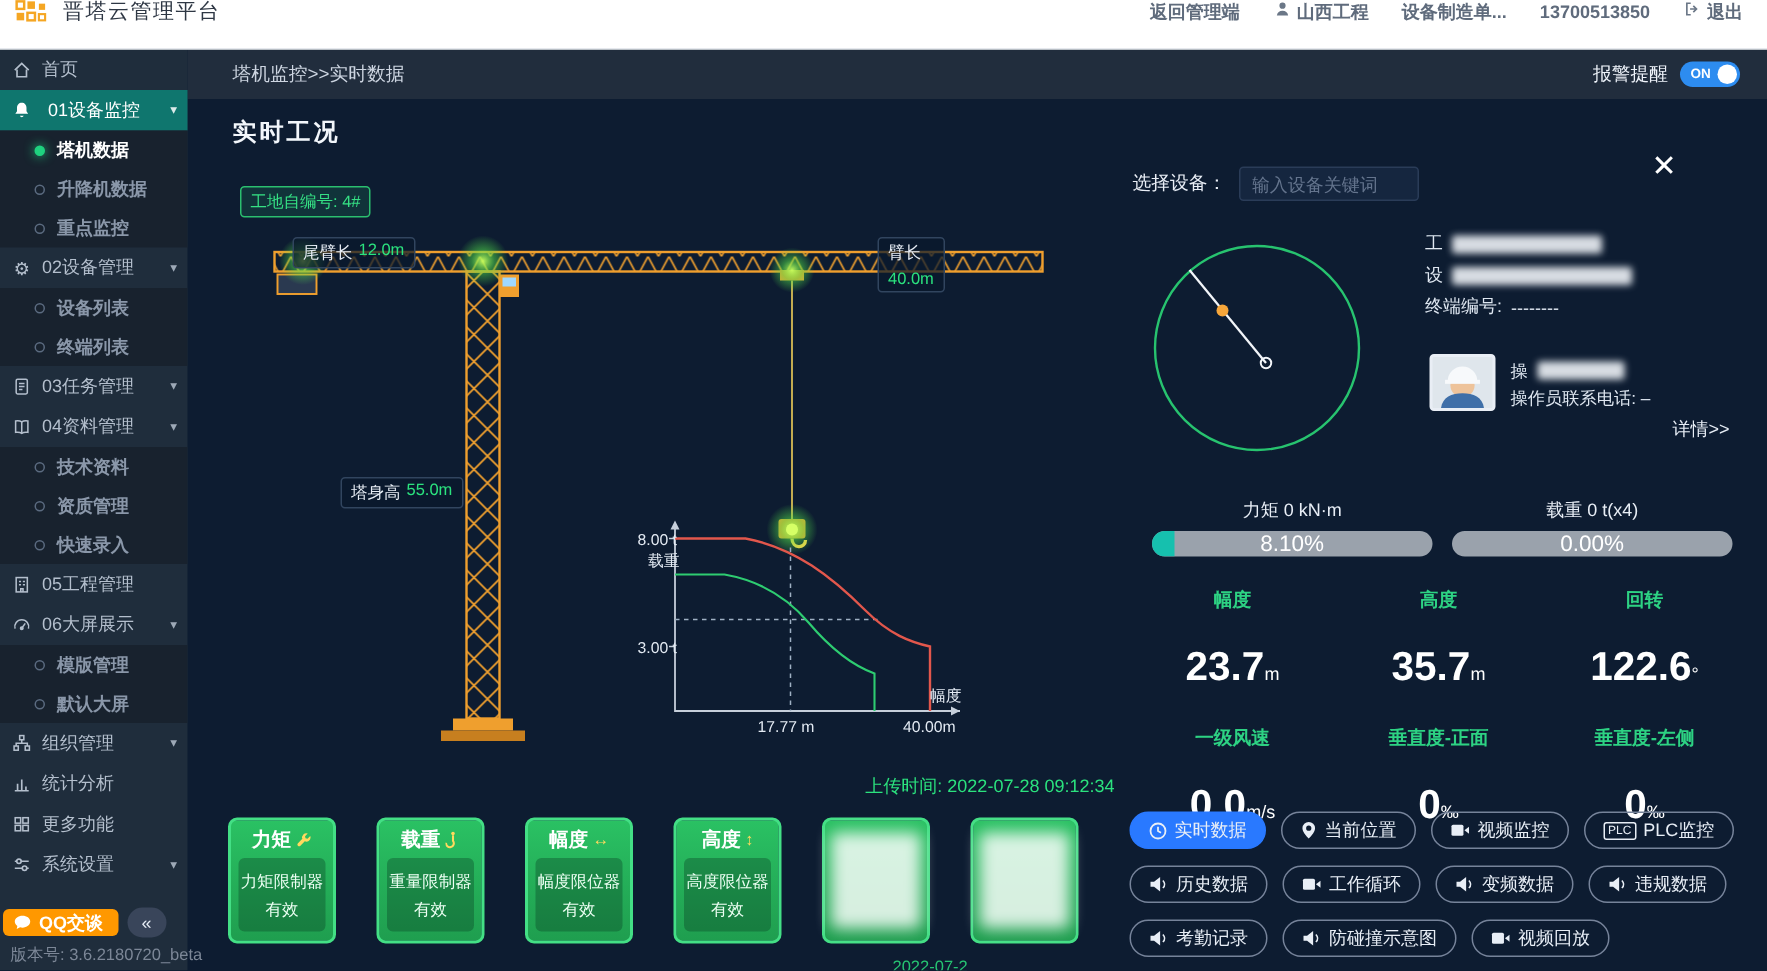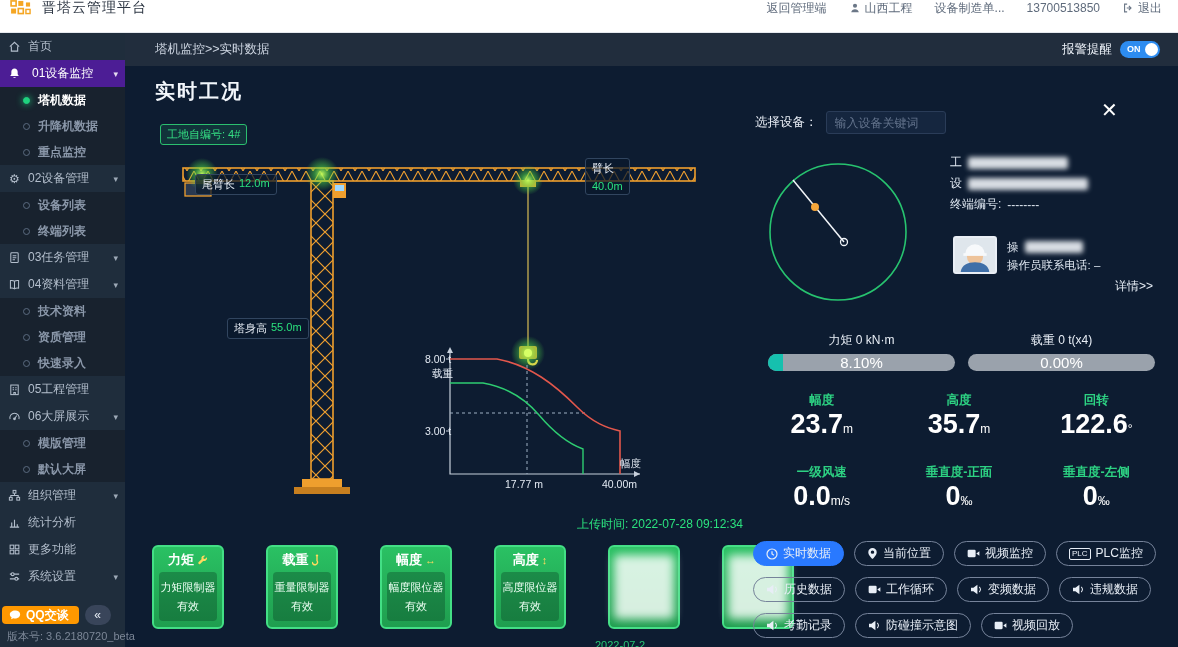--- a/index.html
+++ b/index.html
@@ -4,28 +4,28 @@
 <style>
   * { margin:0; padding:0; box-sizing:border-box; }
   html,body { width:1178px; height:647px; overflow:hidden; }
   body { font-family:"Liberation Sans","DejaVu Sans",sans-serif; background:#0d1c31; position:relative; color:#dfe7f1; }
 
   
   .topbar { position:absolute; left:0; top:0; width:1178px; height:33px; background:#ffffff; border-bottom:1px solid #e6e9ee; display:flex; align-items:center; padding:0 16px 16px 10px; z-index:20; }
   .brand { display:flex; align-items:center; gap:8px; }
   .brand-title { font-size:14px; color:#2e3744; letter-spacing:1px; }
   .top-links { margin-left:auto; display:flex; align-items:center; gap:22px; font-size:12px; color:#5f6b7c; }
-  .top-link { display:flex; align-items:center; gap:4px; cursor:pointer; }
+  .top-link { display:flex; gap:4px; cursor:pointer;font-weight:bold; }
   .top-ico { display:inline-flex; color:#6b7787; }
 
   
   .sidebar { position:absolute; left:0; top:33px; width:125px; bottom:0; background:#1f2d3c; font-size:12px; color:#b4bfcd; z-index:10; }
   .s-item { height:27px; display:flex; align-items:center; gap:6px; padding:0 7px; cursor:pointer; }
   .s-item .lbl { flex:1; white-space:nowrap; }
-  .s-item.active { background:#4c1d95; color:#ffffff;gap:10px; }
+  .s-item.active { background:#0f766e; color:#ffffff;gap:10px; }
   .s-ico { width:15px; display:inline-flex; justify-content:center; font-size:12px; }
   .s-caret { font-size:9px; opacity:.85; }
   .s-sub { background:#18222e;font-weight:bold; }
   .s-sub-item { height:26px; display:flex; align-items:center; gap:8px; padding-left:23px; color:#8a97a9; cursor:pointer; }
   .s-sub-item.active { color:#ffffff; }
   .dot { width:7px; height:7px; border-radius:50%; border:1px solid #5b6b80; flex:none; }
   .dot.on { background:#1fd27f; border-color:#1fd27f; box-shadow:0 0 7px #1fd27f; }
   .qq-row { position:absolute; left:2px; bottom:22px; display:flex; align-items:center; gap:6px; }
   .qq-btn { background:#ff9800; color:#fff; font-size:12px; font-weight:bold; height:18px; border-radius:4px; display:flex; align-items:center; gap:5px; padding:0 10px 0 7px; cursor:pointer; }
   .collapse-tab { width:26px; height:20px; background:#39455a; border-radius:10px; color:#e7edf5; display:flex; align-items:center; justify-content:center; font-size:12px; cursor:pointer; }
@@ -34,32 +34,32 @@
   
   .subheader { position:absolute; left:125px; top:33px; right:0; height:33px; background:#212d3d; display:flex; align-items:center; z-index:5; }
   .crumb { margin-left:30px; font-size:12.5px; color:#cdd5e1; }
   .alarm { position:absolute; right:18px; display:flex; align-items:center; gap:8px; font-size:12.5px; color:#eef3fa; }
   .toggle { width:40px; height:17px; background:#2d8cf0; border-radius:9px; position:relative; cursor:pointer; }
   .toggle .on-text { position:absolute; left:7px; top:3px; font-size:9px; font-weight:bold; color:#fff; }
   .toggle .knob { position:absolute; right:2px; top:2px; width:13px; height:13px; background:#fff; border-radius:50%; }
 
   
   .content { position:absolute; left:125px; top:66px; right:0; bottom:0; background:#0d1c31; overflow:hidden; }
-  .page-title { position:absolute; left:30px; top:12px; font-size:20px; color:#f2f6fb; letter-spacing:2px; }
+  .page-title { position:absolute; left:30px; top:12px; font-size:16px; color:#f2f6fb; letter-spacing:2px; }
 
   .crane-area { position:absolute; left:20px; top:40px; width:600px; height:437px; }
   .crane-svg { position:absolute; left:0; top:0; }
   .chart-svg { position:absolute; left:280px; top:233px; }
   .chip { position:absolute; font-size:11px; padding:2px 6px; border-radius:3px; background:rgba(10,25,45,.72); border:1px solid #31455f; color:#e8eef6; display:flex; gap:4px; white-space:nowrap; }
   .chip .val { color:#2be27e; }
   .site-chip { border-color:#2bbf6f; color:#35e084; background:rgba(43,191,111,.14); }
   .upload-time { position:absolute; right:2px; top:410px; color:#2be27e; font-size:12px; }
   .ct { font-size:10.5px; fill:#e3eaf3; }
 
-  .status-row { position:absolute; left:27px; top:479px; display:flex; gap:42px; }
+  .status-row { position:absolute; left:27px; top:479px; display:flex; gap:27px; }
   .sbox { width:72px; height:84px; position:relative; border-radius:6px; border:2px solid #43df85; background:linear-gradient(180deg,#2ac163,#1f9e4f); text-align:center; }
   .sbox-title { margin-top:4px; color:#fff; font-weight:bold; font-size:13px; display:flex; justify-content:center; align-items:center; gap:3px; }
   .sbox-icon { color:#ffd95e; font-size:11px; display:inline-flex; }
   .sbox-inner { position:absolute; left:5px; right:5px; top:25px; bottom:6px; background:rgba(8,60,35,.35); border-radius:4px; color:#ecfff3; font-size:11px; display:flex; flex-direction:column; justify-content:center; gap:4px; }
   .sbox-blur { position:absolute; left:4px; right:4px; top:8px; bottom:8px; background:rgba(255,255,255,.82); filter:blur(5px); border-radius:4px; }
   .cut-time { position:absolute; left:470px; top:573px; font-size:11px; color:#2be27e; opacity:.85; }
 
   
   .select-row { position:absolute; left:630px; top:45px; display:flex; align-items:center; gap:8px; font-size:12.5px; color:#e9eef6; }
   .select-input { width:120px; height:23px; background:#15263f; border:1px solid #2a3c58; border-radius:3px; color:#c9d4e4; font-size:12px; padding:0 8px; outline:none; }
@@ -79,21 +79,21 @@
   .bar-group { position:absolute; top:266px; width:187px; }
   .bar-group.left { left:643px; }
   .bar-group.right { left:843px; }
   .bar-label { text-align:center; font-size:12px; color:#e8eef6; margin-bottom:5px; }
   .bar { position:relative; height:17px; background:#9aa2ac; border-radius:9px; overflow:hidden; }
   .bar-fill { height:100%; background:#16c0ae; }
   .bar-pct { position:absolute; inset:0; display:flex; align-items:center; justify-content:center; font-size:15px; color:#ffffff; }
 
   .stats-grid { position:absolute; left:628px; top:326px; width:412px; display:grid; grid-template-columns:repeat(3,1fr); row-gap:24px; text-align:center; }
   .stat-label { font-size:12.5px; color:#2dd283; font-weight:bold; }
-  .stat-value { font-size:27px; font-weight:bold; color:#ffffff; margin-top:0; }
+  .stat-value { font-size:27px; font-weight:bold; color:#ffffff; margin-top:20px; }
   .stat-unit { font-size:12px; font-weight:normal; }
 
   .btn-grid { position:absolute; left:628px; top:475px; width:420px; display:flex; flex-wrap:wrap; gap:11px 10px; }
   .pbtn { height:25px; border-radius:13px; border:1px solid #76839a; background:transparent; color:#e8eef6; font-size:12px; display:inline-flex; align-items:center; gap:5px; padding:0 12px; cursor:pointer; font-family:inherit; }
   .pbtn.active { background:#2979ff; border-color:#2979ff; }
   .plc-badge { font-size:8px; border:1px solid currentColor; border-radius:2px; padding:0 2px; line-height:10px; }
   .b-ico { display:inline-flex; }
 </style>
 </head>
 <body>
@@ -360,21 +360,21 @@
       <rect x="374" y="240" width="18" height="13" rx="2" fill="#ef9f2e"></rect>
       <path d="M383 253c0 7 9 7 9 1" stroke="#ffd24a" stroke-width="2.2" fill="none"></path>
       <circle cx="57" cy="68" r="16" fill="url(#glow)"></circle>
       <circle cx="177" cy="68" r="17" fill="url(#glow)"></circle>
       <circle cx="383" cy="74" r="15" fill="url(#glow)"></circle>
       <circle cx="383" cy="247" r="17" fill="url(#glow)"></circle>
       <circle cx="383" cy="247" r="4" fill="#d6ff66"></circle>
     </svg>
 
     <span class="chip site-chip" style="left:15px; top:18px;">工地自编号: 4#</span>
-    <span class="chip" style="left:50px; top:52px;margin-top:16px;">
+    <span class="chip" style="left:50px; top:52px;">
       <span>尾臂长</span>
         <span class="val">12.0m</span>
     </span>
     <span class="chip" style="left:440px; top:52px;flex-direction:column;">
       <span>臂长</span>
         <span class="val">40.0m</span>
     </span>
     <span class="chip" style="left:82px; top:212px;">
       <span>塔身高</span>
         <span class="val">55.0m</span>

